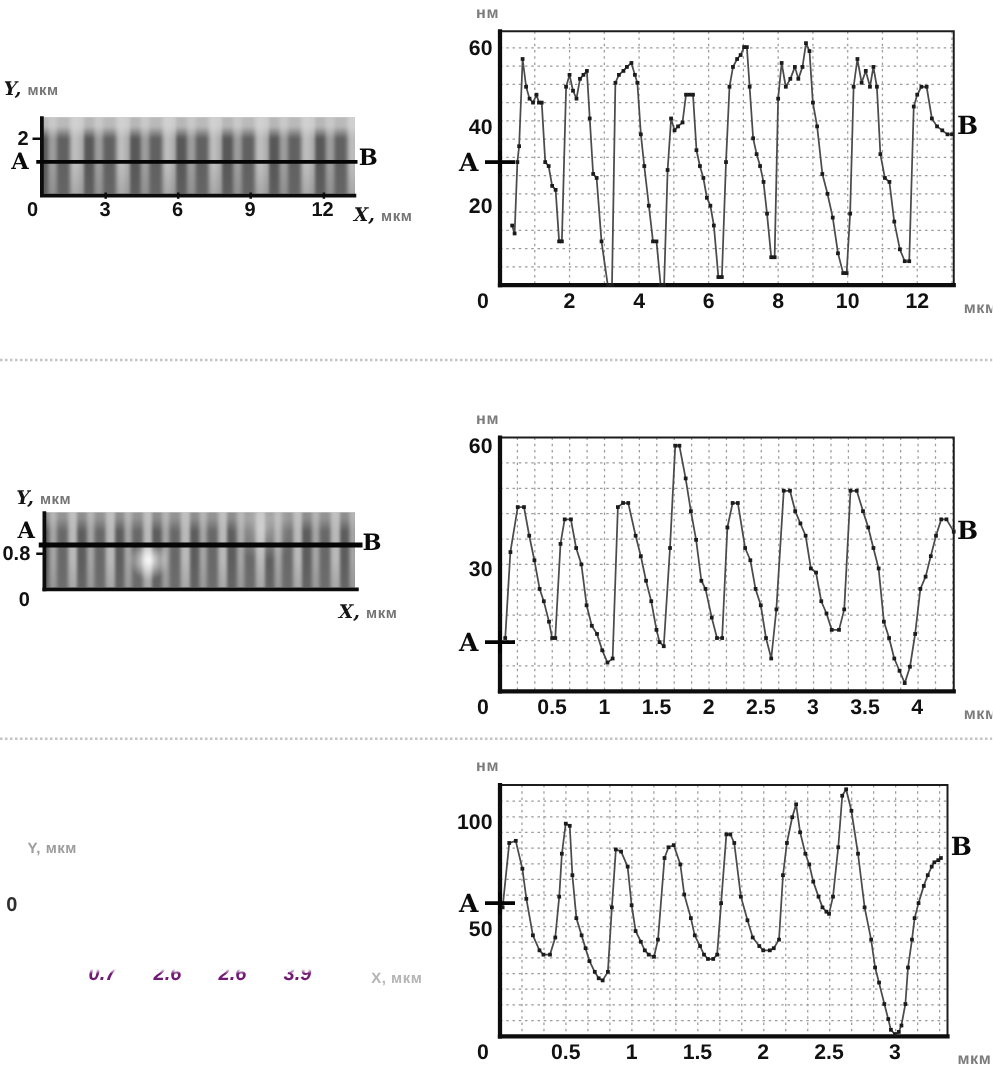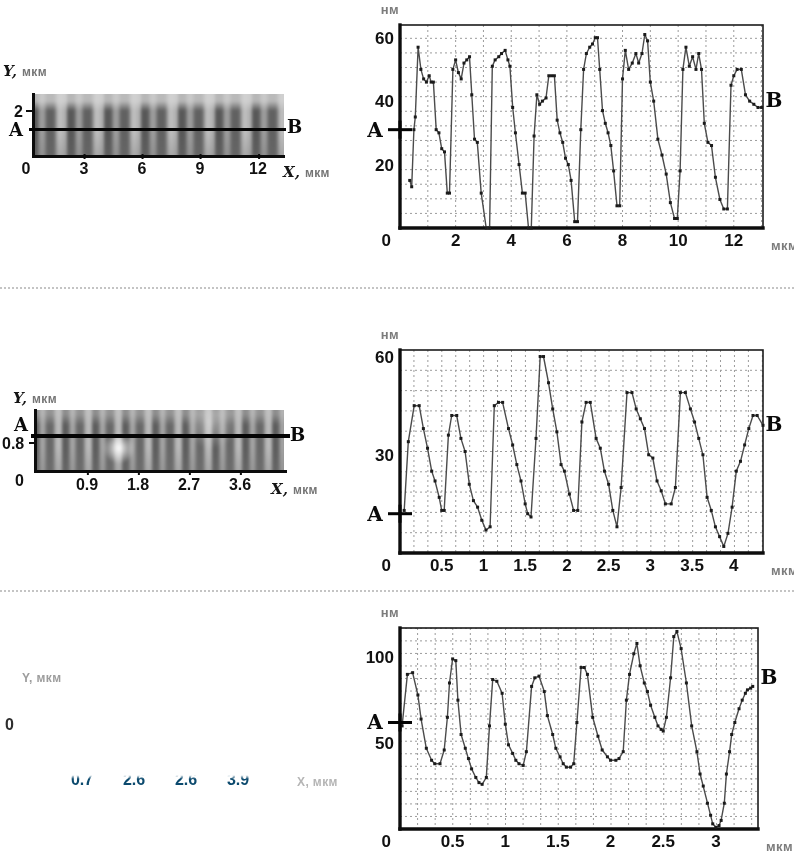--- a/index.html
+++ b/index.html
@@ -25,21 +25,21 @@
   .axl{font:bold italic 15px "DejaVu Serif",serif;color:#151515;}
   .unitp{font:bold 12px "Liberation Sans",sans-serif;color:#757575;margin-left:5px;letter-spacing:.4px;}
   .num{position:absolute;font:bold 16px "Liberation Sans",sans-serif;color:#111;}
   .abp{position:absolute;font:bold 18px "DejaVu Serif",serif;color:#0a0a0a;}
   .lblrow{position:absolute;white-space:nowrap;}
 
   .ticks{position:absolute;left:0;height:20px;width:360px;}
   .ticks .ptick{position:absolute;transform:translateX(-50%);font:bold 16px "Liberation Sans",sans-serif;color:#111;}
   .ticks.marks .ptick::before{content:"";position:absolute;left:50%;top:-6px;width:2px;height:5px;background:#0c0c0c;}
   .ticks.skip-first .ptick:first-child::before{display:none;}
-  .ticks.faded .ptick{color:#0c4a6e;}
+  .ticks.faded .ptick{color:#701a75;font-style:italic;}
   .ticks.faded::after{content:"";position:absolute;left:0;top:-2px;width:100%;height:10px;
       background:linear-gradient(180deg,#fff 62%,rgba(255,255,255,0));}
   .ghost{color:#9d9d9d;font:bold 12px "Liberation Sans",sans-serif;letter-spacing:.4px;}
 
   
   svg{position:absolute;overflow:visible;}
   .grid{stroke:#9b9b9b;stroke-width:1;stroke-dasharray:2 3;}
   .frame{fill:none;stroke:#1c1c1c;stroke-width:1.6;}
   .axis{stroke:#0d0d0d;stroke-width:3.4;stroke-linecap:square;}
   .series{fill:none;stroke:#4b4b4b;stroke-width:1.4;stroke-linejoin:round;}
@@ -253,26 +253,20 @@
     <div class="tex tex2"></div>
   </div>
   <div class="axisline" style="left:34px;top:409px;width:2.5px;height:64px"></div>
   <div class="axisline" style="left:34px;top:470px;width:253px;height:2.5px"></div>
   <div class="abline" style="left:31px;top:434px;width:259px;height:3.5px"></div>
   <span class="abp" style="left:14px;top:414px">A</span>
   <span class="num" style="left:2px;top:435px">0.8</span>
   <div class="axisline" style="left:29px;top:442px;width:7px;height:2px"></div>
   <span class="num" style="left:15px;top:472px">0</span>
   <span class="abp" style="left:290px;top:424px">B</span>
-  <div class="ticks marks" style="top:476px">
-      <span class="ptick" style="left: 87px;">0.9</span>
-      <span class="ptick" style="left: 138px;">1.8</span>
-      <span class="ptick" style="left: 189px;">2.7</span>
-      <span class="ptick" style="left: 240px;">3.6</span>
-    </div>
   <div class="lblrow" style="left:271px;top:480px">
     <span class="axl">X,</span><span class="unitp">мкм</span>
   </div>
 
   <svg id="c1" width="432" height="255" style="left:362px;top:325px">
       <line x1="51.93586206896552" y1="25" x2="51.93586206896552" y2="228" class="grid"></line>
       <line x1="65.87172413793104" y1="25" x2="65.87172413793104" y2="228" class="grid"></line>
       <line x1="79.80758620689656" y1="25" x2="79.80758620689656" y2="228" class="grid"></line>
       <line x1="93.74344827586208" y1="25" x2="93.74344827586208" y2="228" class="grid"></line>
       <line x1="107.6793103448276" y1="25" x2="107.6793103448276" y2="228" class="grid"></line>

